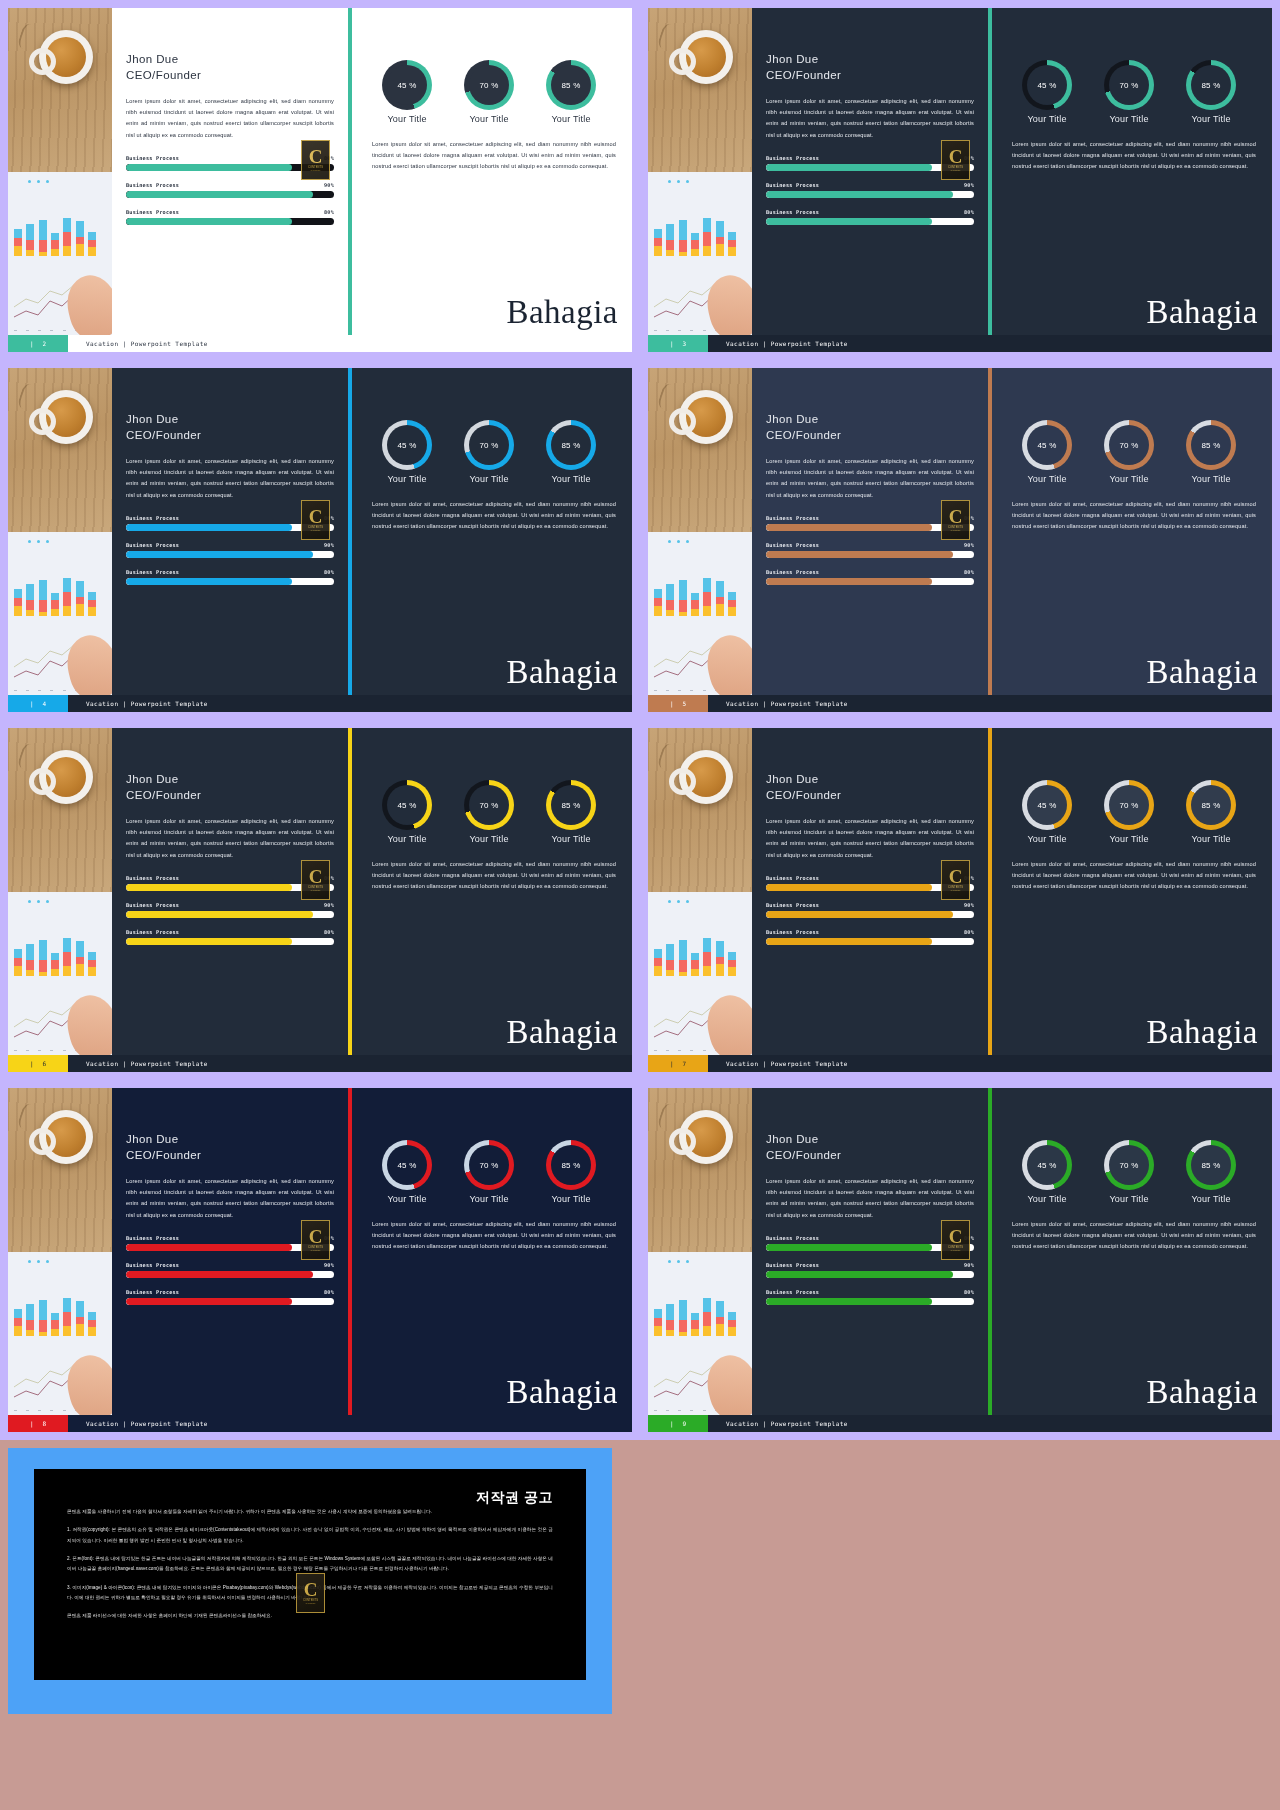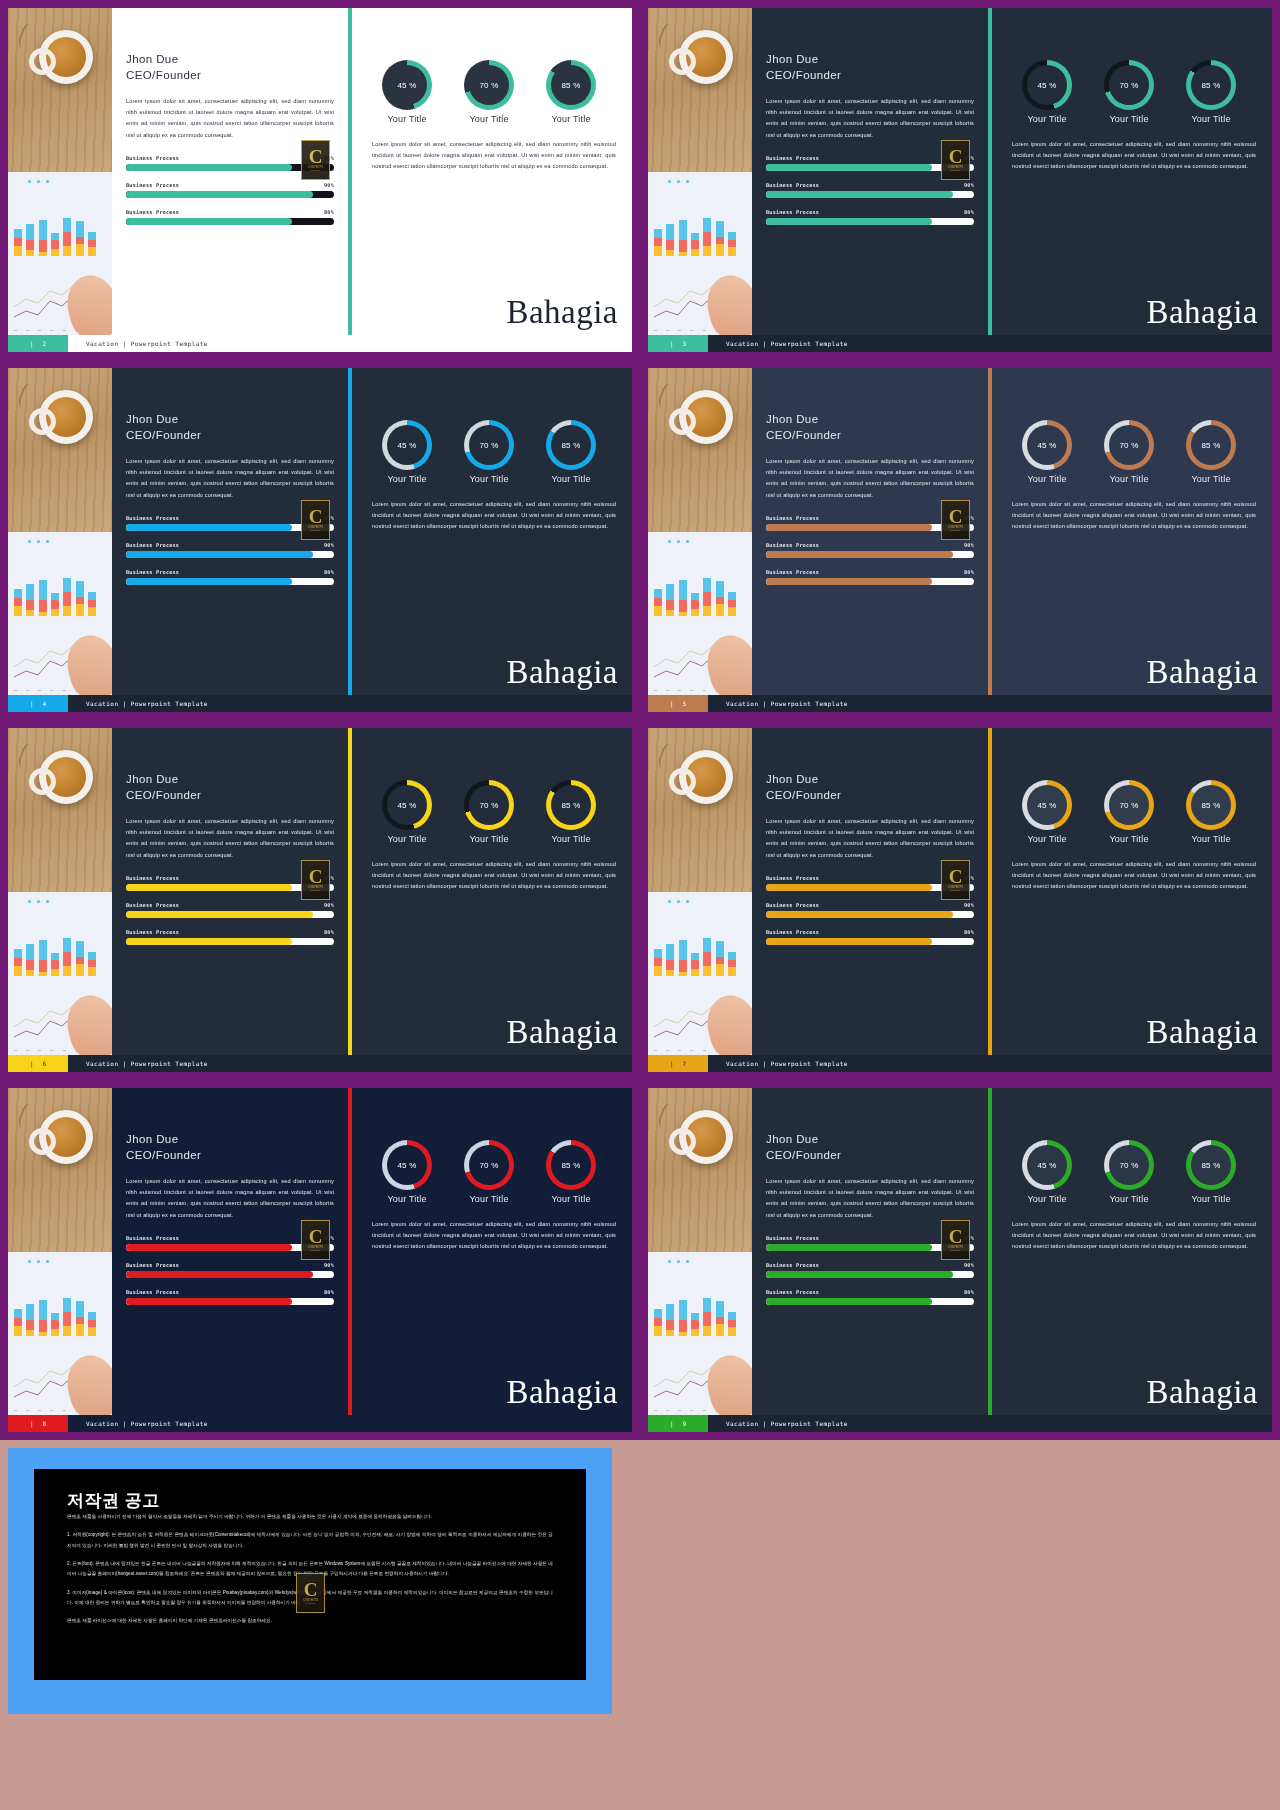--- a/index.html
+++ b/index.html
@@ -10,21 +10,21 @@
     position:relative;
     overflow:hidden;
   }
   .grid { width:1280px; display:flex; flex-wrap:wrap; }
 
   
   .slide {
     width:640px; height:360px;
     position:relative;
     overflow:hidden;
-    background:#701a75;
+    background:#c4b5fd;
     padding:8px 8px 0 8px;
   }
   .slide-inner {
     width:624px; height:344px;
     position:relative;
     overflow:hidden;
     display:flex;
     flex-direction:column;
   }
   .canvas {
@@ -194,21 +194,21 @@
     padding:21px 26px 34px 26px;
   }
   .notice{
     width:100%; height:100%;
     background:#000; color:#e9e9e9;
     padding:20px 33px;
     position:relative;
     overflow:hidden;
   }
   .notice h1{
-    text-align:left; font-size:17px; letter-spacing:.5px; color:#fff;
+    text-align:right; font-size:14px; letter-spacing:.5px; color:#fff;
   }
   .notice p{
     font-size:4.6px; line-height:2.25; letter-spacing:.05px; margin-bottom:8px;
     text-align:justify;
   }
   .notice .wm{ left:50%; top:104px; margin-left:-14px; }
 </style>
 </head>
 <body>
 

